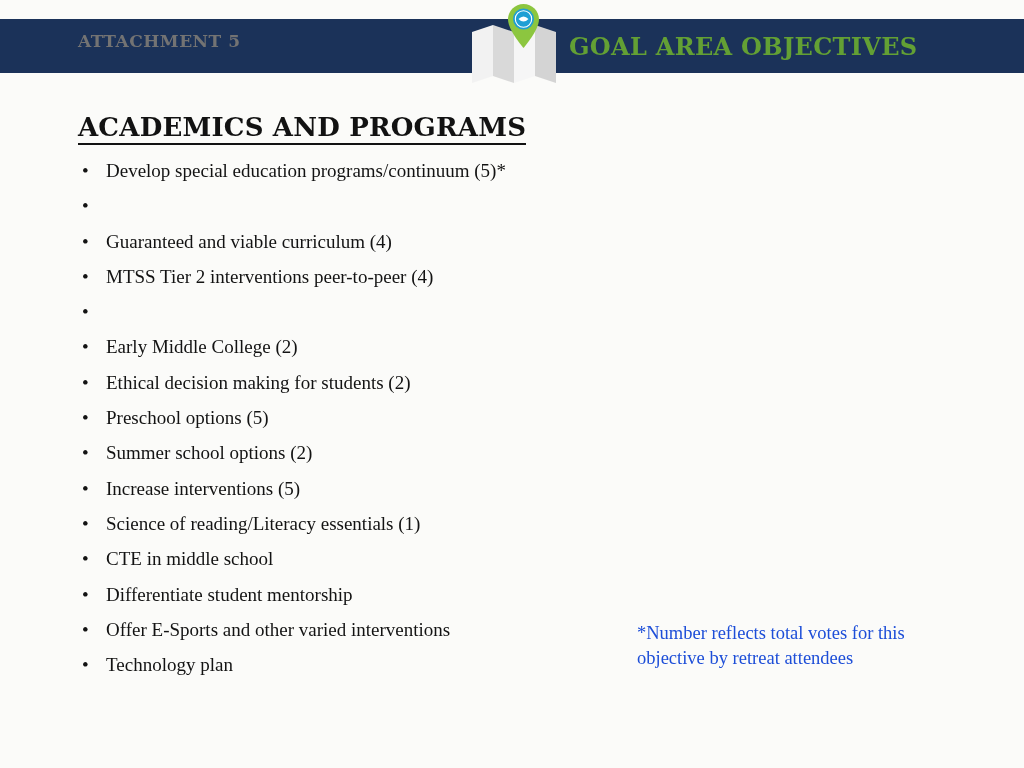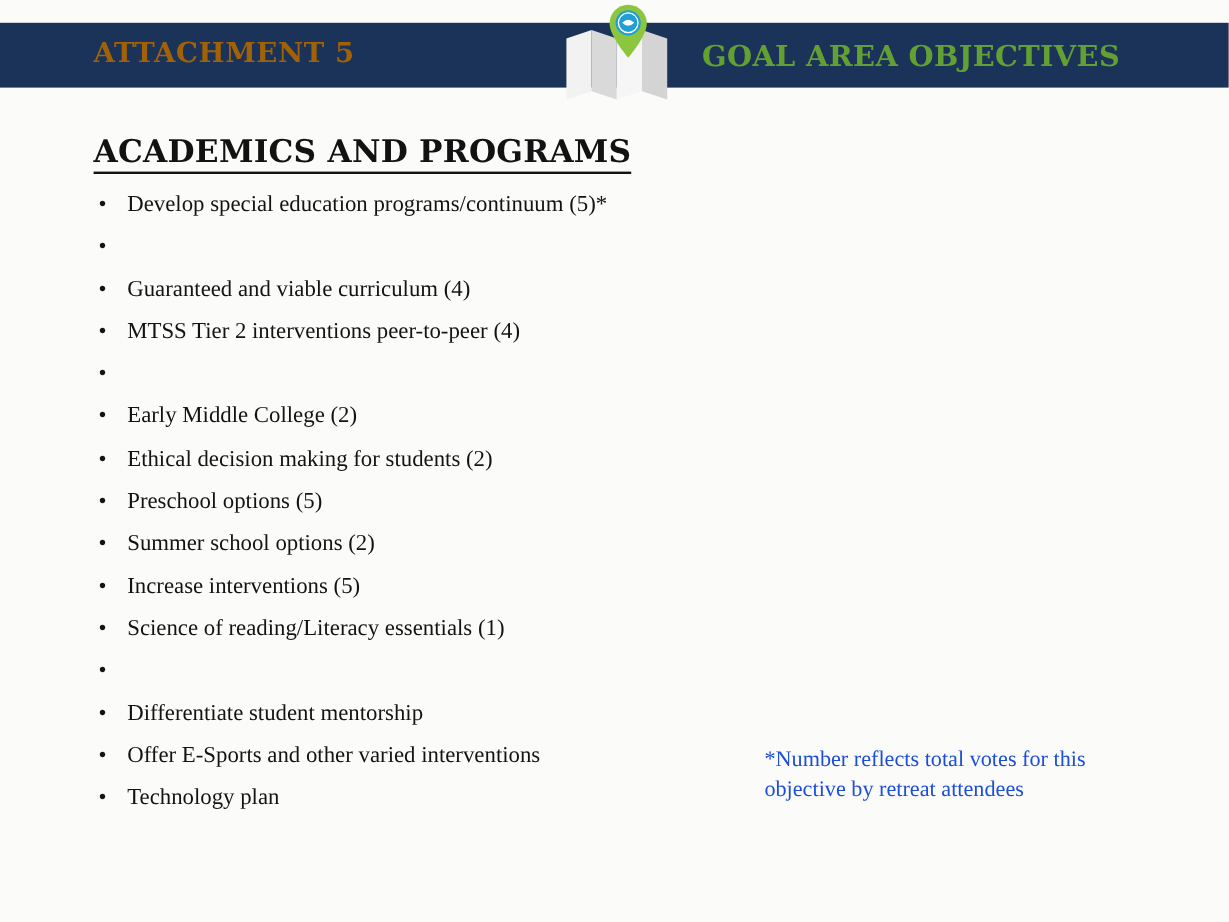--- a/index.html
+++ b/index.html
@@ -23,36 +23,35 @@
     width: 1024px;
     height: 54px;
     background: #1b3259;
   }
   .header-title {
     position: absolute;
     left: 78px;
     top: 31px;
     font-family: "DejaVu Serif", "Liberation Serif", serif;
     font-weight: bold;
-    font-size: 23px;
+    font-size: 17px;
     letter-spacing: 0.5px;
-    color: #a16207;
+    color: #737373;
     white-space: nowrap;
   }
   .header-subtitle {
     position: absolute;
     left: 569px;
     top: 32px;
     font-family: "DejaVu Serif", "Liberation Serif", serif;
     font-weight: bold;
     font-size: 24px;
     letter-spacing: 0.3px;
     color: #63a034;
     white-space: nowrap;
-    margin-left: 16px;
   }
 
   
   .logo-wrap {
     position: absolute;
     left: 466px;
     top: 0px;
     width: 100px;
     height: 84px;
   }
@@ -151,21 +150,21 @@
     <li class="bullet-item"><span class="bullet-dot">•</span></li>
     <li class="bullet-item"><span class="bullet-dot">•</span><span>Guaranteed and viable curriculum (4)</span></li>
     <li class="bullet-item"><span class="bullet-dot">•</span><span>MTSS Tier 2 interventions peer-to-peer (4)</span></li>
     <li class="bullet-item"><span class="bullet-dot">•</span></li>
     <li class="bullet-item"><span class="bullet-dot">•</span><span>Early Middle College (2)</span></li>
     <li class="bullet-item"><span class="bullet-dot">•</span><span>Ethical decision making for students (2)</span></li>
     <li class="bullet-item"><span class="bullet-dot">•</span><span>Preschool options (5)</span></li>
     <li class="bullet-item"><span class="bullet-dot">•</span><span>Summer school options (2)</span></li>
     <li class="bullet-item"><span class="bullet-dot">•</span><span>Increase interventions (5)</span></li>
     <li class="bullet-item"><span class="bullet-dot">•</span><span>Science of reading/Literacy essentials (1)</span></li>
-    <li class="bullet-item"><span class="bullet-dot">•</span></li>
+    <li class="bullet-item"><span class="bullet-dot">•</span><span>CTE in middle school</span></li>
     <li class="bullet-item"><span class="bullet-dot">•</span><span>Differentiate student mentorship</span></li>
     <li class="bullet-item"><span class="bullet-dot">•</span><span>Offer E-Sports and other varied interventions</span></li>
     <li class="bullet-item"><span class="bullet-dot">•</span><span>Technology plan</span></li>
   </ul>
 
 <div class="footnote">*Number reflects total votes for this objective by retreat attendees</div>
 
 <div class="footer">
   
   

